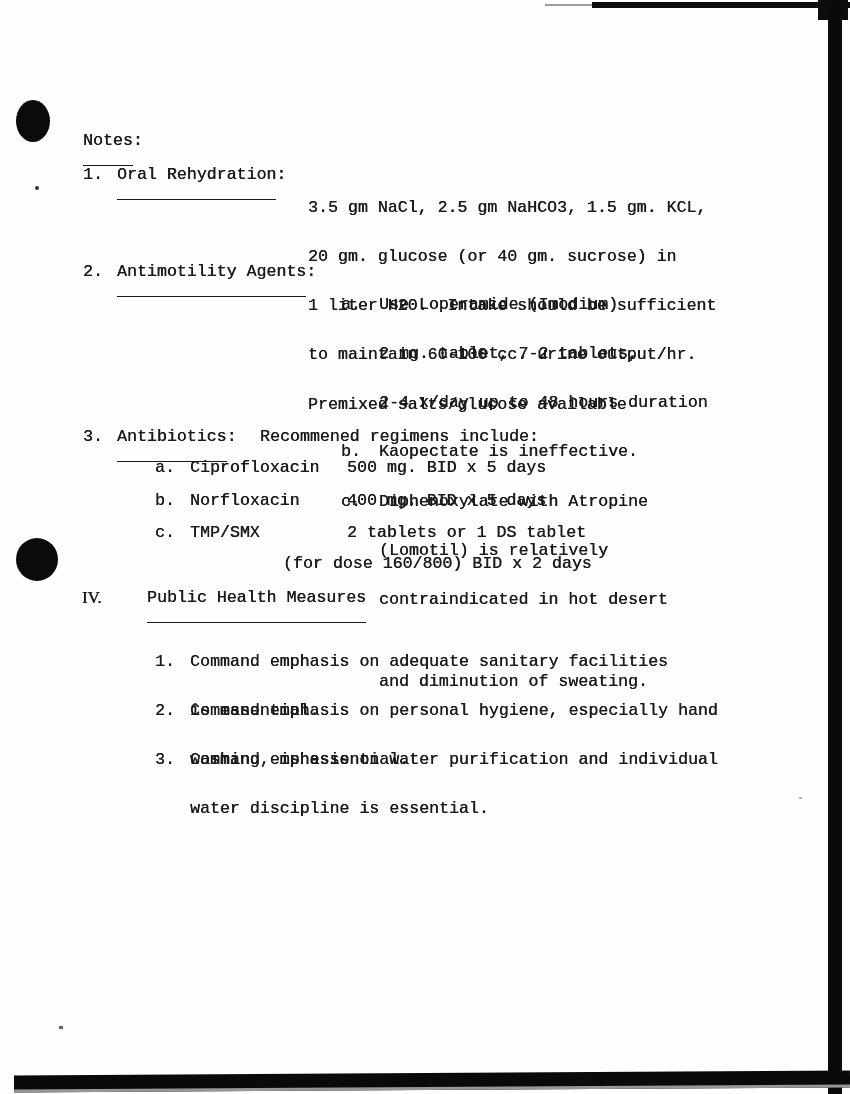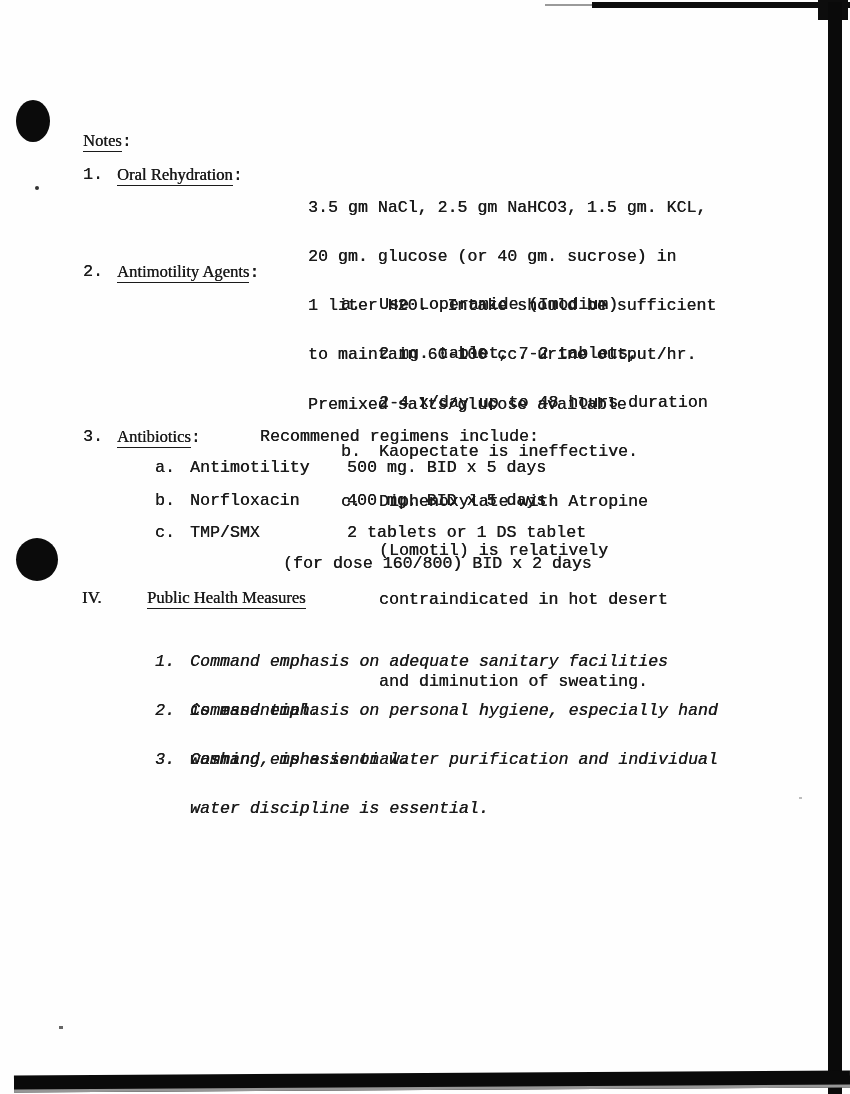--- a/index.html
+++ b/index.html
@@ -7,27 +7,27 @@
     position:relative;
     width:850px;height:1094px;
     background:#fefefe;
     overflow:hidden;
     font-family:"Liberation Mono","DejaVu Sans Mono",monospace;
     font-size:16.6px;
     line-height:16.4px;
     color:#1b1b1b;
   }
   .line{position:absolute;white-space:pre;text-shadow:0.35px 0 0 currentColor;}
-  .u{border-bottom:1.6px solid #1b1b1b;padding-bottom:1px;font-family:Liberation Serif, serif;}
+  .u{border-bottom:1.6px solid #1b1b1b;padding-bottom:15px;}
   .row{display:flex;white-space:pre;}
   .lt{display:inline-block;width:38px;flex:none;}
   .abx-row{position:absolute;white-space:pre;display:flex;}
   .abx-letter{display:inline-block;width:35px;flex:none;}
   .abx-name{display:inline-block;width:157px;flex:none;}
-  .iv-item{position:absolute;white-space:pre;text-shadow:0.35px 0 0 currentColor;font-style:italic;}
+  .iv-item{position:absolute;white-space:pre;text-shadow:0.35px 0 0 currentColor;}
   .iv-num{display:inline-block;width:35px;}
   .iv-line2{margin-left:35px;}
   
   .punch{position:absolute;background:#0b0b0b;border-radius:50%;}
   .punch-top{left:16px;top:100px;width:34px;height:42px;}
   .punch-mid{left:16px;top:538px;width:42px;height:43px;}
   .speck{position:absolute;background:#333;}
   .speck-a{left:35px;top:186px;width:4px;height:4px;border-radius:50%;}
   .speck-b{left:59px;top:1026px;width:4px;height:3px;background:#666;}
   .speck-c{left:799px;top:797px;width:3px;height:2px;background:#bdbdbd;}
@@ -78,21 +78,21 @@
     <div class="row"><span class="lt"></span><span>contraindicated in hot desert</span></div>
     <div class="row"><span class="lt"></span></div>
     <div class="row"><span class="lt"></span><span>and diminution of sweating.</span></div>
   </div>
 
   <div class="line" style="left:83px;top:429px;">3.</div>
   <div class="line" style="left:117px;top:429px;"><span class="u">Antibiotics</span><span>:</span></div>
   <div class="line" style="left:260px;top:429px;">Recommened regimens include:</div>
 
   <div class="line" style="left:155px;top:460px;width:600px;height:110px;">
-    <div class="abx-row" style="left:0;top:0;"><span class="abx-letter">a.</span><span class="abx-name">Antimotility</span><span>500 mg. BID x 5 days</span></div>
+    <div class="abx-row" style="left:0;top:0;"><span class="abx-letter">a.</span><span class="abx-name">Ciprofloxacin</span><span>500 mg. BID x 5 days</span></div>
     <div class="abx-row" style="left:0;top:32.5px;"><span class="abx-letter">b.</span><span class="abx-name">Norfloxacin</span><span>400 mg. BID x 5 days</span></div>
     <div class="abx-row" style="left:0;top:65px;"><span class="abx-letter">c.</span><span class="abx-name">TMP/SMX</span><span>2 tablets or 1 DS tablet</span></div>
   </div>
   <div class="line" style="left:283px;top:556px;">(for dose 160/800) BID x 2 days</div>
 
   <div class="line" style="left:82px;top:590px;font-family:Liberation Serif, serif;">IV.</div>
   <div class="line" style="left:127px;top:590px;margin-left:20px;"><span class="u">Public Health Measures</span></div>
 
   <div class="iv-item" style="left:155px;top:621px;">
     <div><span class="iv-num">1.</span><span>Command emphasis on adequate sanitary facilities</span></div>

